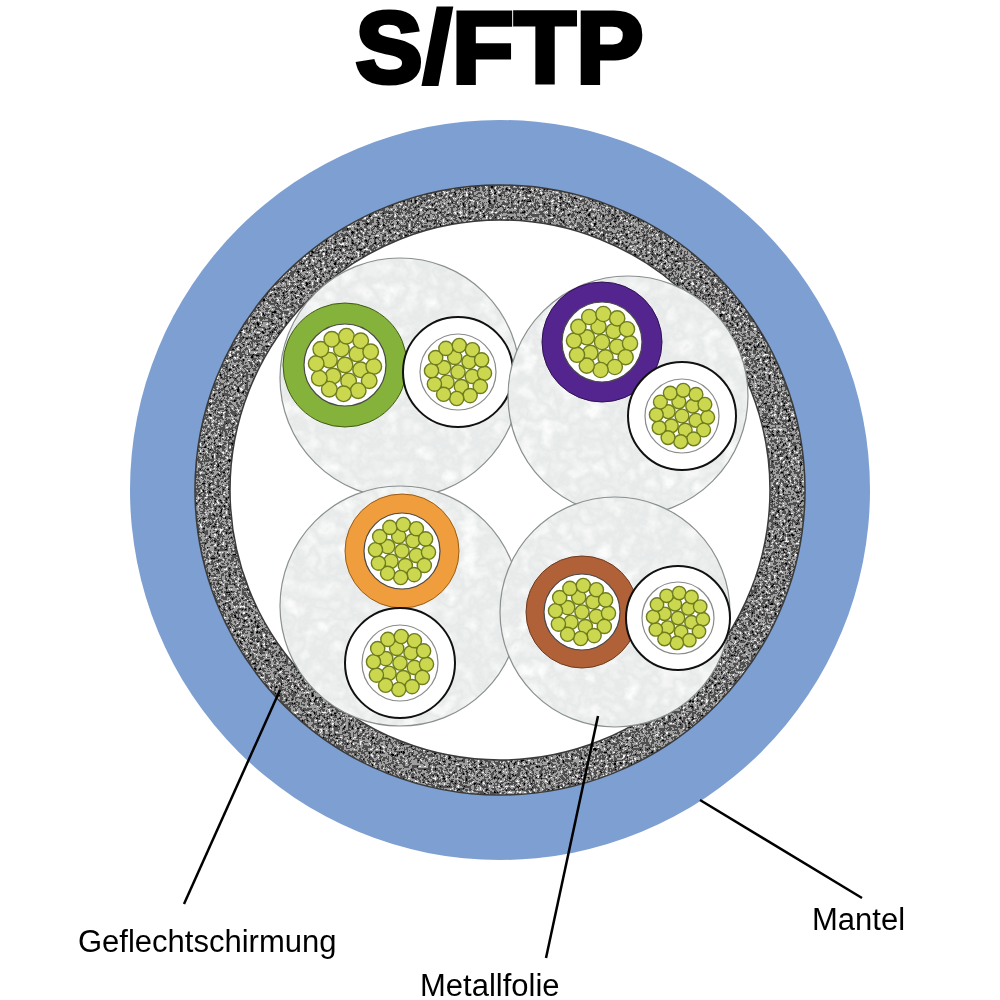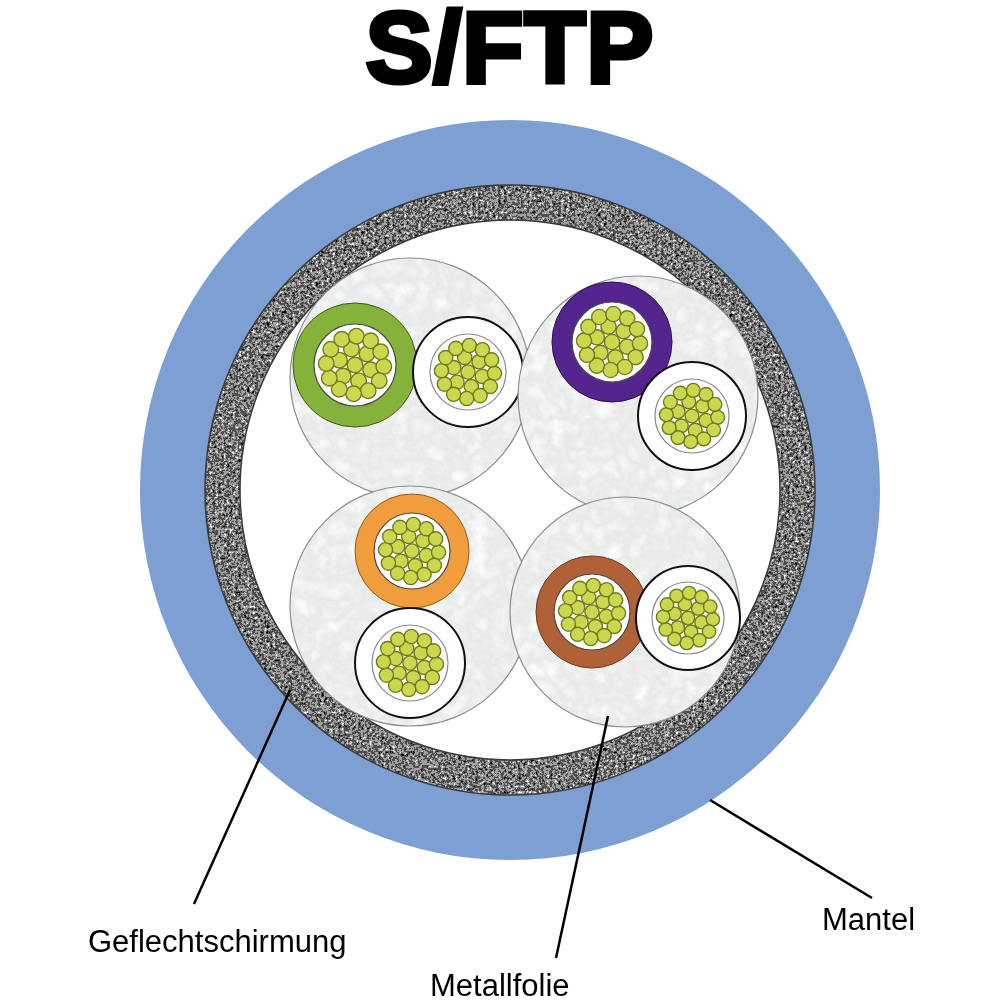--- a/index.html
+++ b/index.html
@@ -6,21 +6,20 @@
     margin: 0;
     padding: 0;
     background: #ffffff;
     font-family: "Liberation Sans", sans-serif;
   }
   .stage {
     width: 876px;
     height: 1000px;
     position: relative;
     background: #ffffff;
-    padding-left: 10px;
   }
   svg { display: block; }
   .title-text {
     font-family: "Liberation Sans", sans-serif;
     font-weight: bold;
     font-size: 100px;
     fill: #000000;
     stroke: #000000;
     stroke-width: 5px;
     paint-order: stroke;

